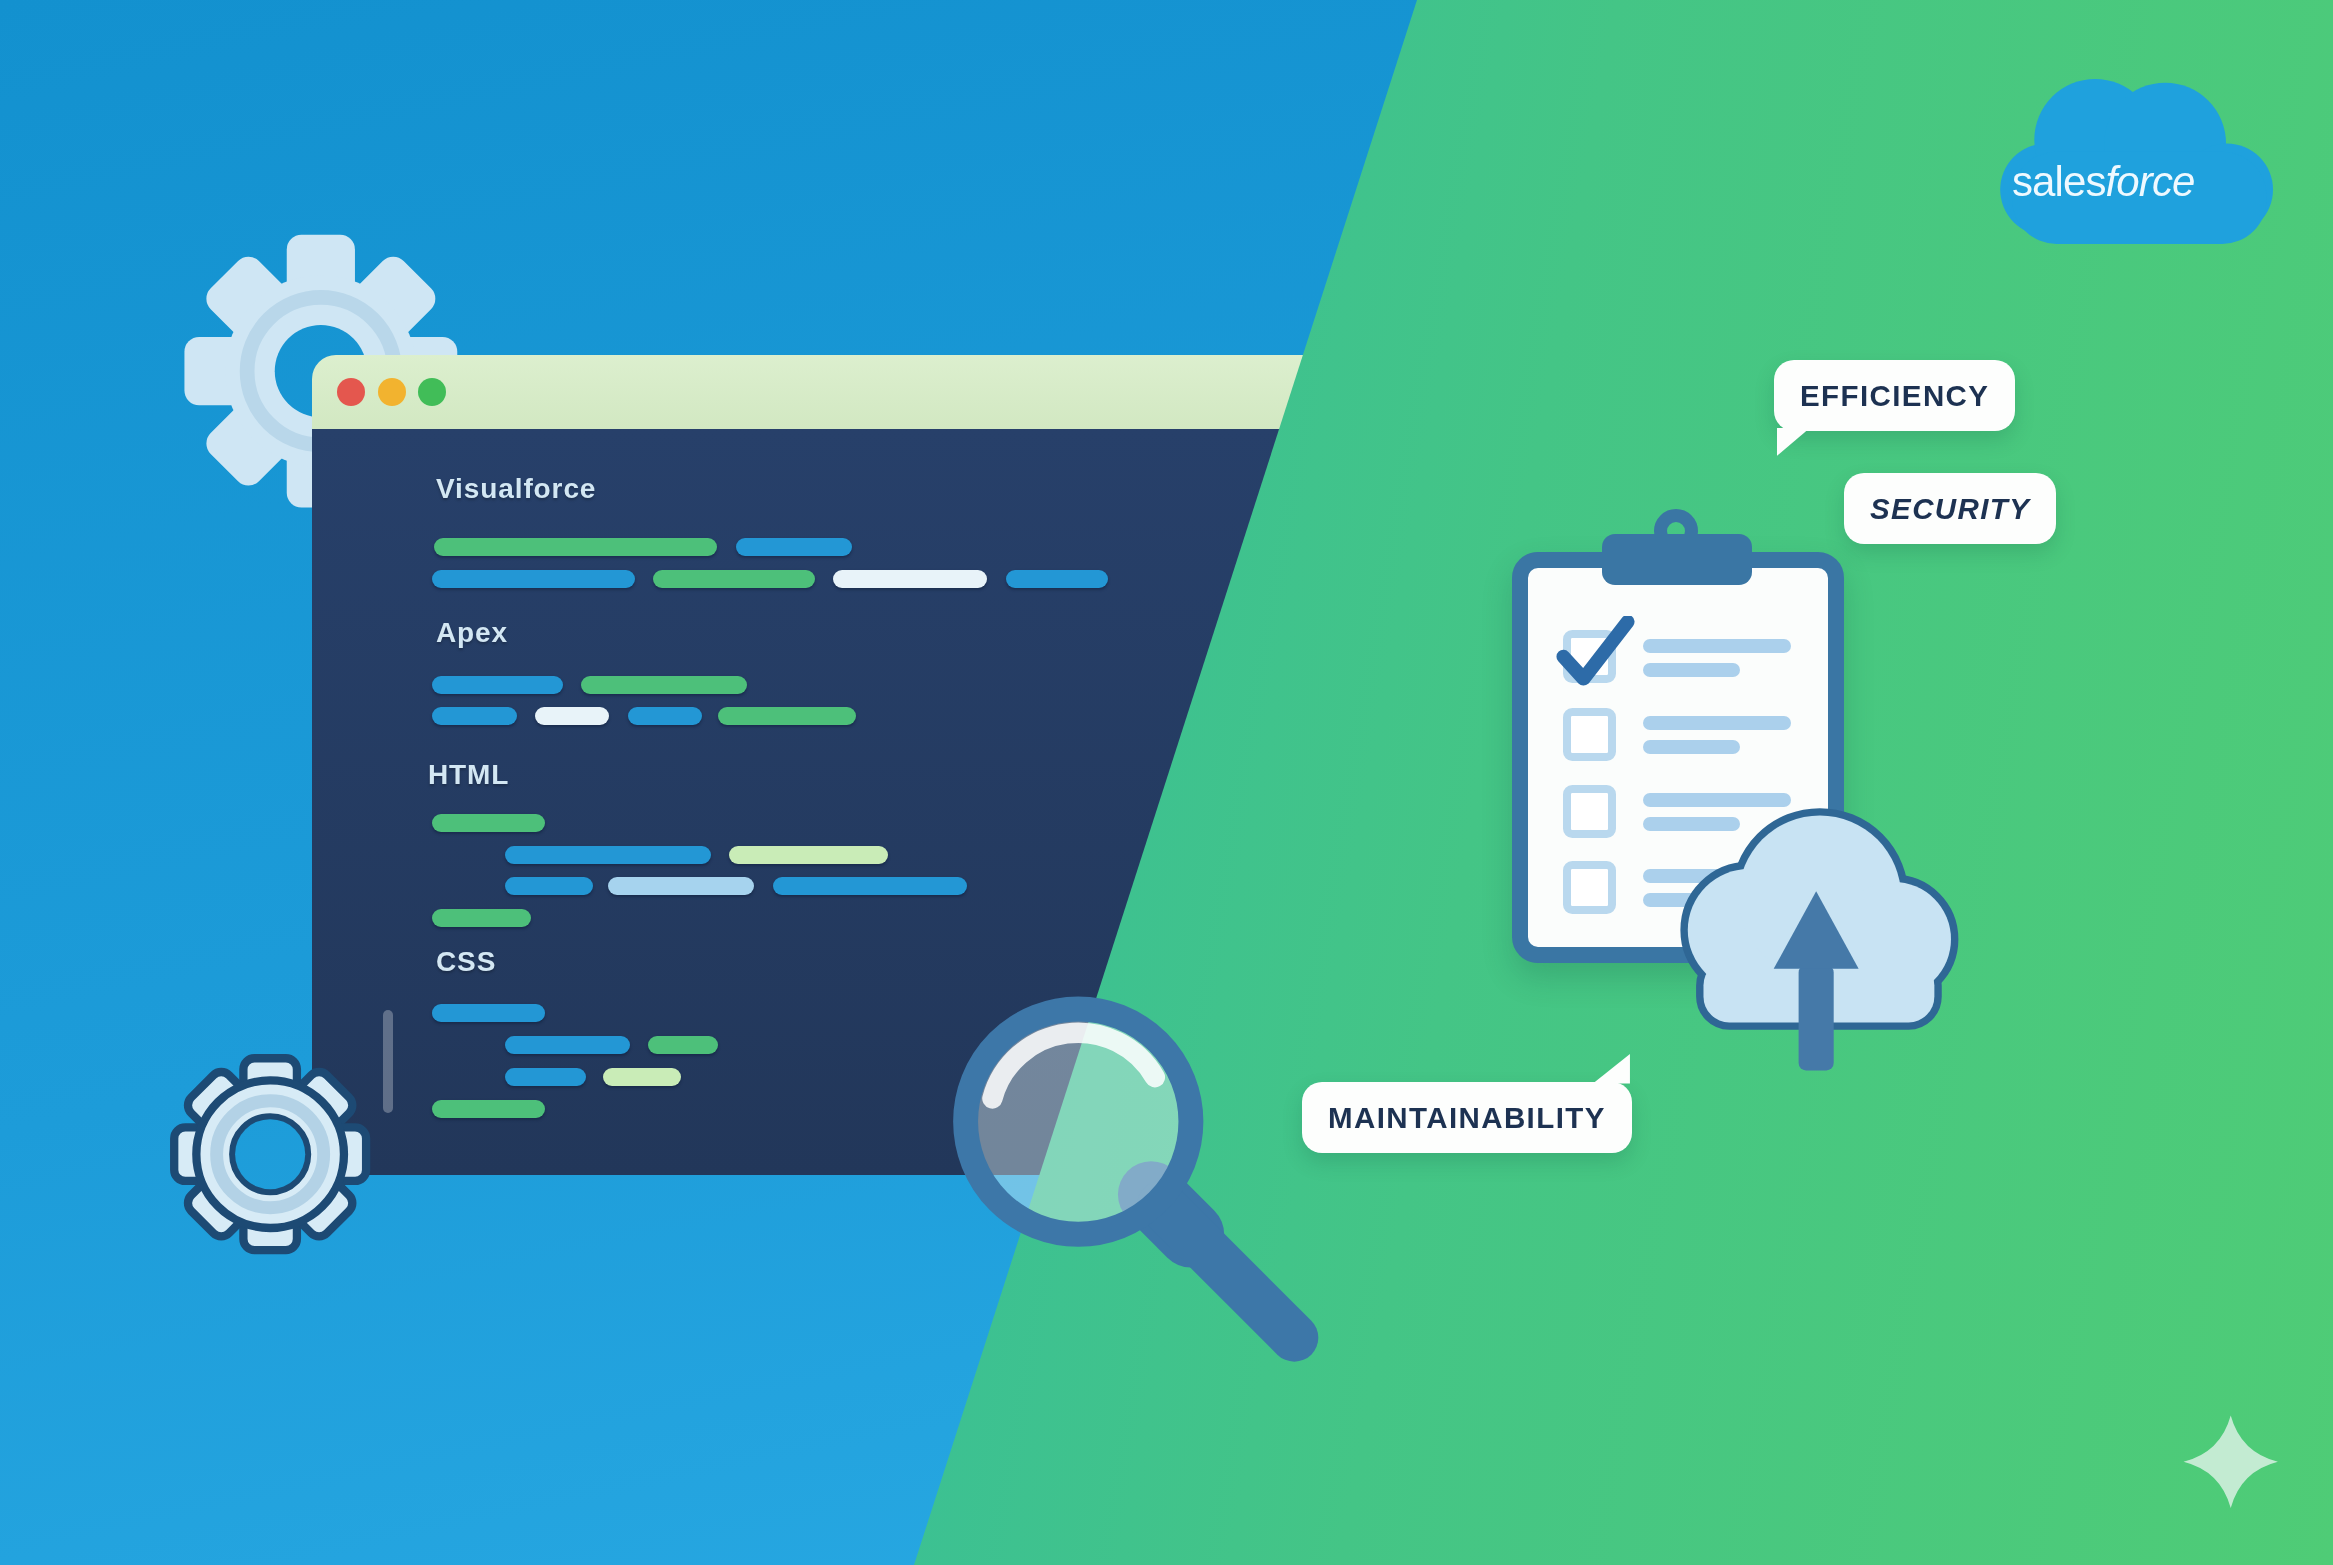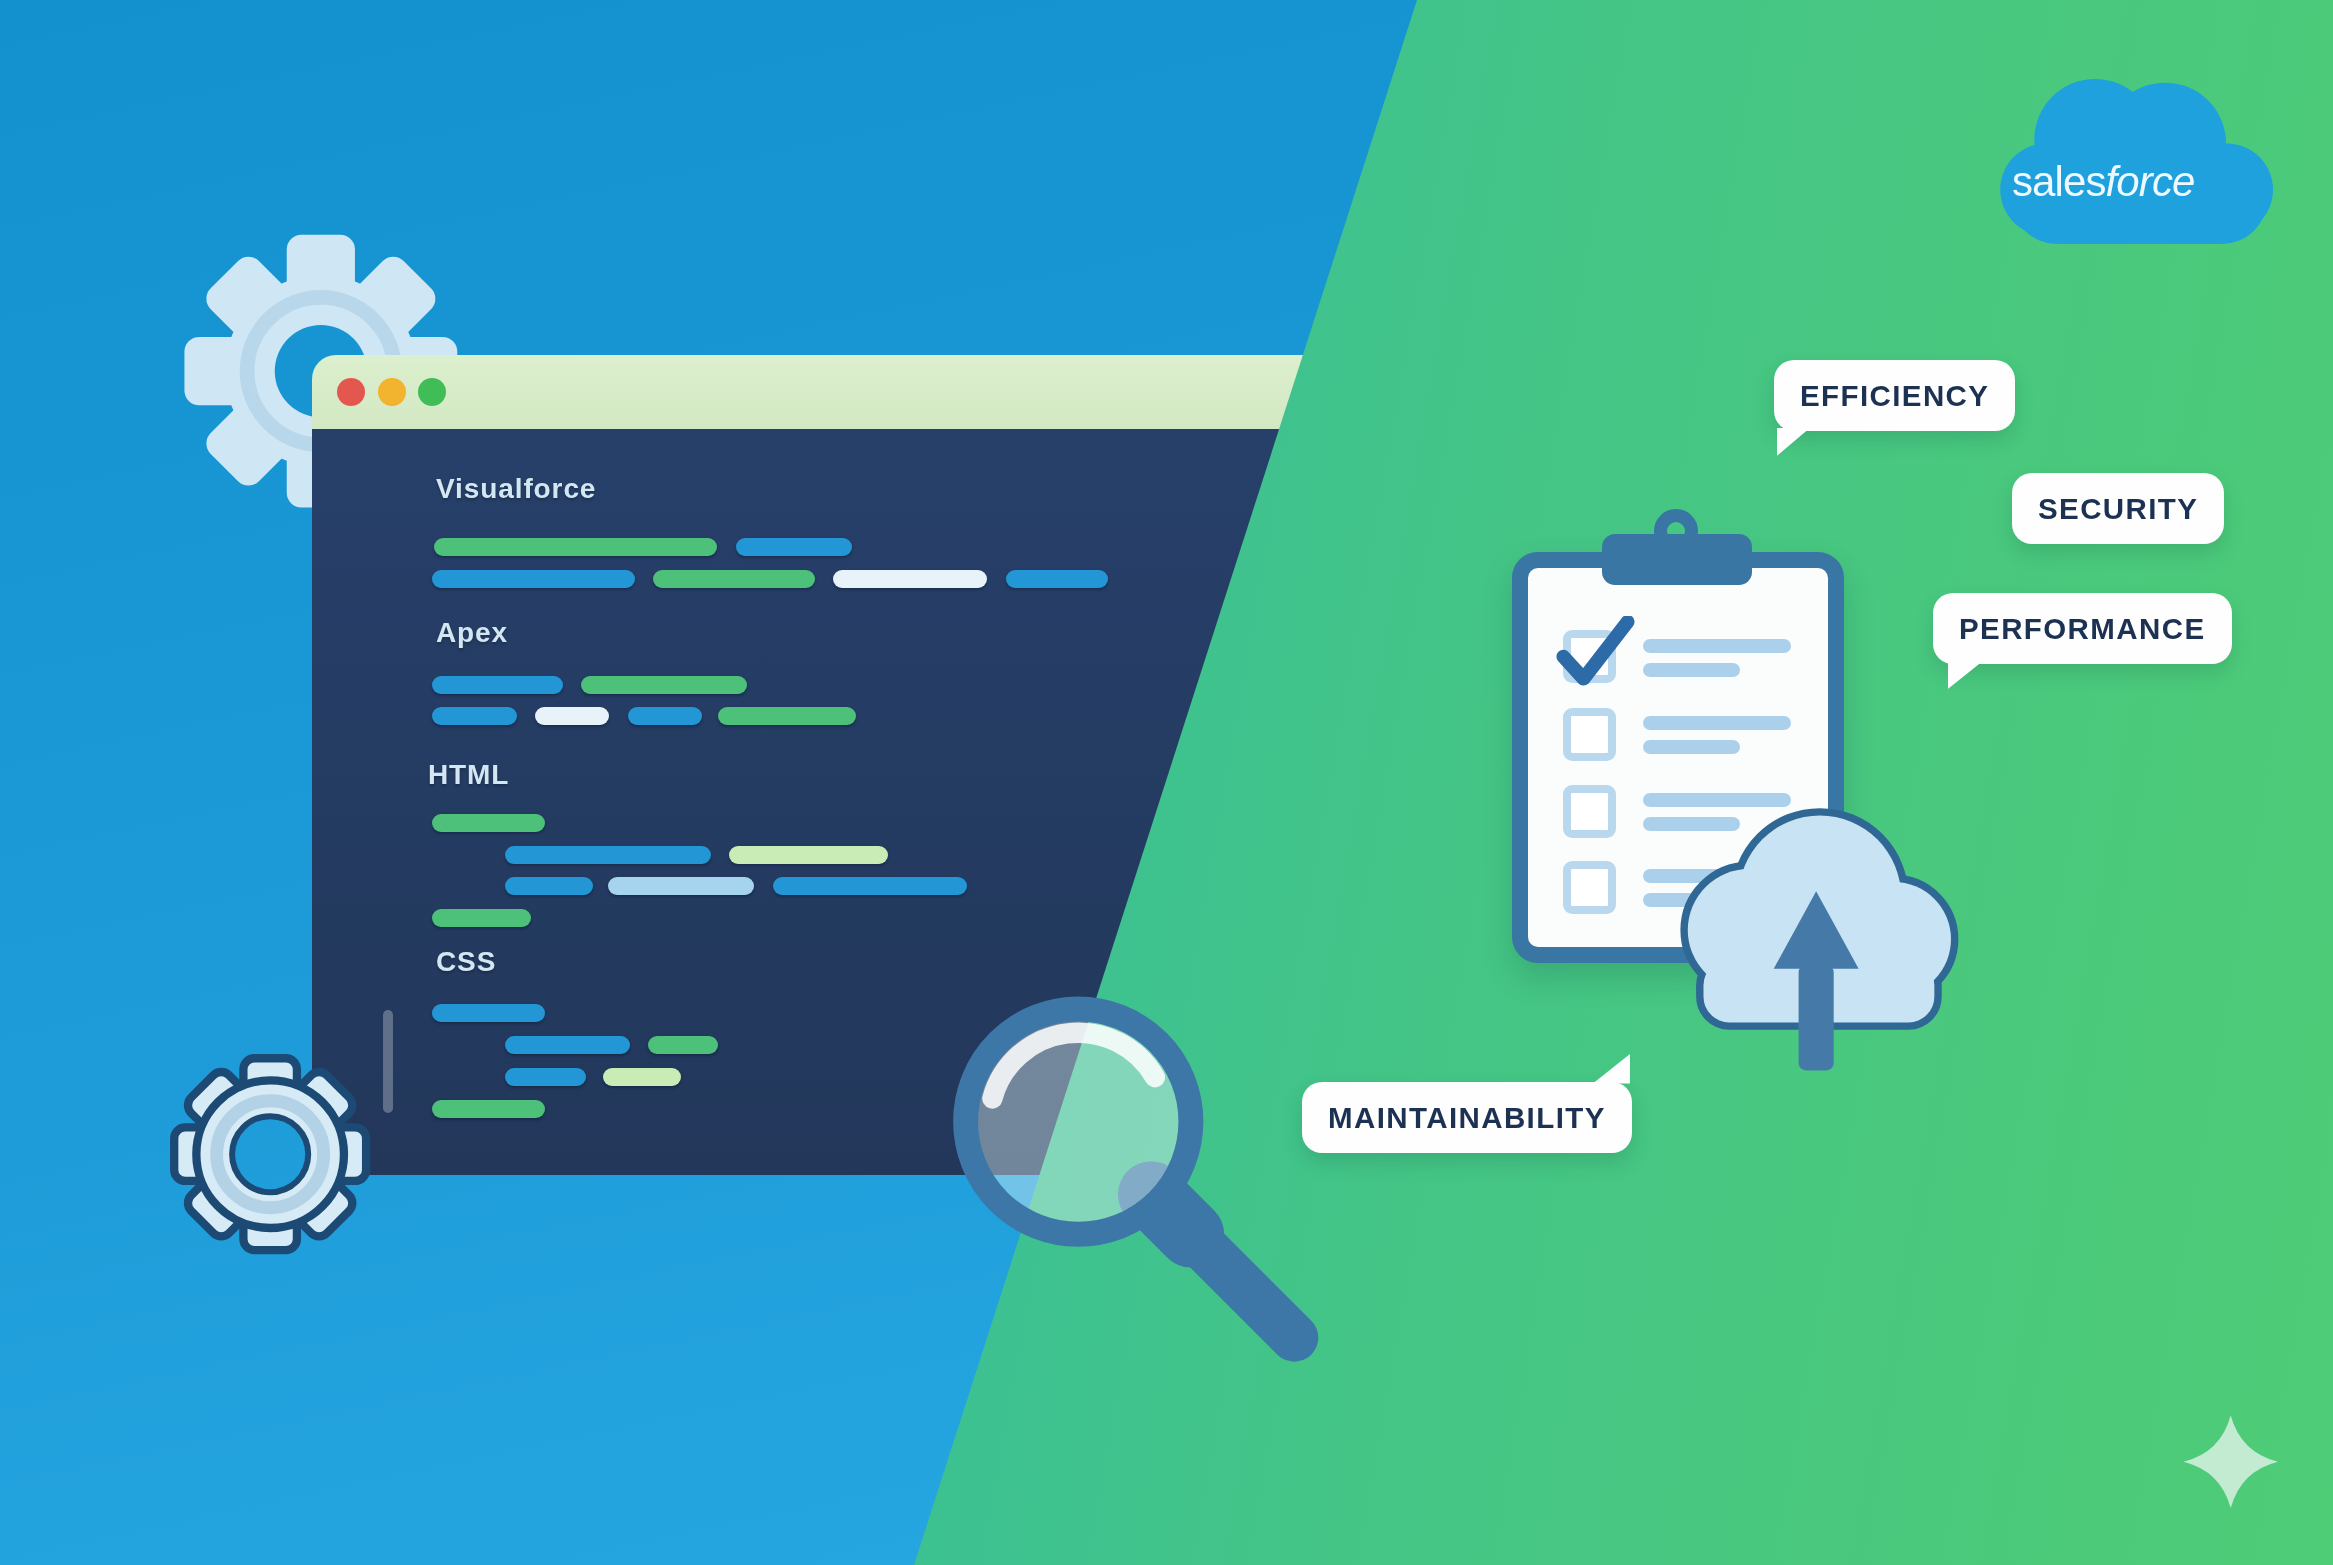--- a/index.html
+++ b/index.html
@@ -32,21 +32,21 @@
   
   .bubble{position:absolute;background:#fdfefd;border-radius:20px;
           color:#1d3252;font-weight:bold;font-size:29.5px;letter-spacing:1.4px;
           padding:18.5px 26px;white-space:nowrap;
           box-shadow:0 9.2px 20px rgba(15,80,60,.18);margin-left:20px;}
   .tail{position:absolute;background:#fdfefd;}
   .tail-dl{left:2.8px;bottom:-25px;width:33px;height:28px;clip-path:polygon(0 0,100% 0,0 100%);}
   .tail-dl2{left:14.8px;bottom:-25px;width:37px;height:29.5px;clip-path:polygon(0 0,100% 0,0 100%);}
   .tail-ur{top:-28px;right:1.8px;width:37px;height:29.5px;clip-path:polygon(0 100%,100% 100%,100% 0);}
   .b-efficiency{left:1754px;top:360px;}
-  .b-security{left:1992px;top:473px;}
+  .b-security{left:1824px;top:473px;font-style:italic;}
   .b-performance{left:1913px;top:593px;}
   .b-maintainability{left:1282px;top:1082px;}
 
   
   .clipboard{position:absolute;left:1512px;top:552px;width:332px;height:411px;}
   .board{position:absolute;inset:0;background:#fbfdfc;border:16.6px solid #3a76a4;
          border-radius:26px;box-sizing:border-box;
          box-shadow:0 14.8px 31px rgba(15,70,60,.20);}
   .clip-ring{position:absolute;left:142px;top:-43px;width:44px;height:44px;border-radius:50%;
              border:13px solid #3a76a4;box-sizing:border-box;}
@@ -159,24 +159,20 @@
   </svg>
   <div class="sf-logo-text"><span>sales</span><span class="it">force</span></div>
 
   <div class="bubble b-efficiency">
     <span>EFFICIENCY</span>
     <div class="tail tail-dl"></div>
   </div>
   <div class="bubble b-security">
     <span>SECURITY</span>
   </div>
-  <div class="bubble b-performance">
-    <span>PERFORMANCE</span>
-    <div class="tail tail-dl2"></div>
-  </div>
 
   <div class="clipboard">
     <div class="clip-ring"></div>
     <div class="board"></div>
     <div class="clip-tab"></div>
     <div id="check-items" class="abs" style="left:0;top:0;width:100%;height:100%;">
         <div class="checkbox" style="top: 78px;"></div>
         <div class="check-line" style="left: 131px; top: 87px; width: 148px; background: rgb(171, 208, 236);"></div>
         <div class="check-line" style="left: 131px; top: 111px; width: 97px; background: rgb(171, 208, 236);"></div>
         <svg class="checkmark" viewBox="0 0 86 80" width="79" height="74" style="top: 64px;">

